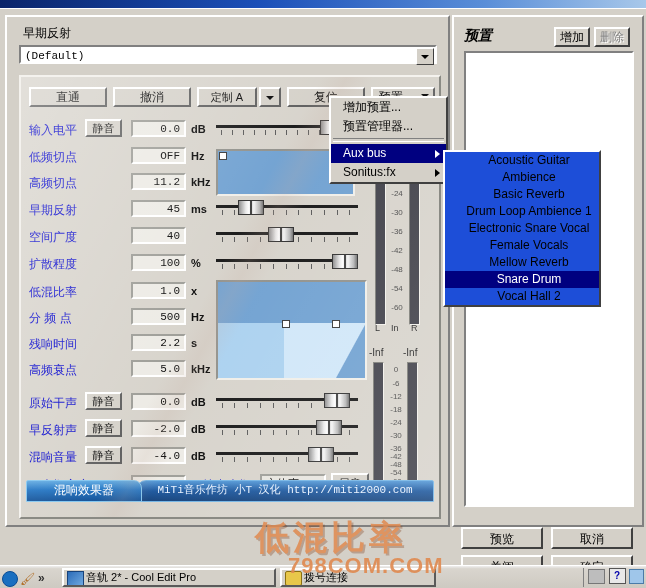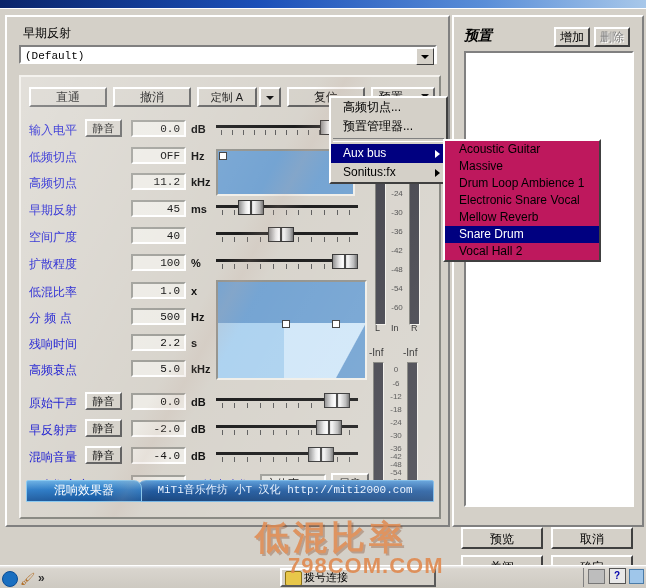--- a/index.html
+++ b/index.html
@@ -174,24 +174,25 @@
     border-color:#ffffff #404040 #404040 #ffffff;
     z-index:40;
   }
   #menu1 .mi{height:19px;line-height:19px;padding-left:12px;font-size:12px;color:#000;position:relative;}
   #menu1 .sep{height:2px;margin:2px 2px;border-top:1px solid #808080;border-bottom:1px solid #fff;}
   #menu1 .mi.sel{background:#000080;color:#fff;}
   #menu1 .mi .sub{position:absolute;right:6px;top:6px;width:0;height:0;
     border-top:4px solid transparent;border-bottom:4px solid transparent;border-left:5px solid #000;}
   #menu1 .mi.sel .sub{border-left-color:#fff;}
   #menu2{
-    position:absolute;left:443px;top:139px;width:154px;
-    background:#be185d;border:2px solid;
+    position:absolute;left:443px;top:150px;width:154px;
+    background:#1d4ed8;border:2px solid;
     border-color:#ffffff #404040 #404040 #ffffff;
     z-index:50;
+    text-align:center;
   }
   #menu2 .mi{height:17px;line-height:17px;padding-left:14px;font-size:12px;color:#000;}
   #menu2 .mi.sel{background:#000080;color:#fff;}
   
   #wm1{
     position:absolute;left:255px;top:515px;font-size:34px;font-weight:bold;
     color:#e08a50;opacity:.85;letter-spacing:4px;
     text-shadow:2px 2px 0 rgba(120,50,10,.35);
     font-family:"DejaVu Sans",sans-serif;
     pointer-events:none;z-index:60;
@@ -509,52 +510,58 @@
   </div>
 
   <div class="bigbtn" style="position:absolute;left:461px;top:518px;width:82px;">预览</div>
   <div class="bigbtn" style="position:absolute;left:551px;top:518px;width:82px;">取消</div>
   <div class="bigbtn" style="position:absolute;left:461px;top:546px;width:82px;">关闭</div>
   <div class="bigbtn" style="position:absolute;left:551px;top:546px;width:82px;">确定</div>
 
 </div>
 
 <div id="menu1">
-  <div class="mi">高频切点...</div>
+  <div class="mi">增加预置...</div>
   <div class="mi">预置管理器...</div>
   <div class="sep"></div>
   <div class="mi sel">
     <span>Aux bus</span>
     <span class="sub"></span>
   </div>
   <div class="mi">
     <span>Sonitus:fx</span>
     <span class="sub"></span>
   </div>
 </div>
 
 <div id="menu2">
   <div class="mi">Acoustic Guitar</div>
-  <div class="mi">Massive</div>
+  <div class="mi">Ambience</div>
+  <div class="mi">Basic Reverb</div>
   <div class="mi">Drum Loop Ambience 1</div>
   <div class="mi">Electronic Snare Vocal</div>
+  <div class="mi">Female Vocals</div>
   <div class="mi">Mellow Reverb</div>
   <div class="mi sel">Snare Drum</div>
   <div class="mi">Vocal Hall 2</div>
 </div>
 
 <div id="wm1">低混比率</div>
 <div id="wm2">798COM.COM</div>
 
 <div id="taskbar">
   <div id="qlaunch">
     <span style="position:absolute;left:0;top:2px;width:14px;height:14px;border-radius:50%;background:#1a6fc0;border:1px solid #0b4c94;"></span>
     <span style="position:absolute;left:18px;top:3px;font-size:12px;color:#b06a20;">🖌</span>
     <span style="position:absolute;left:36px;top:2px;font-size:12px;font-weight:bold;color:#333;">»</span>
   </div>
+  <div class="tbitem" style="left:62px;width:214px;">
+    <span style="position:absolute;left:3px;top:1px;width:15px;height:13px;background:linear-gradient(135deg,#2b6cb8,#6fa8e0);border:1px solid #17427a;"></span>
+    <span>音轨 2* - Cool Edit Pro</span>
+  </div>
   <div class="tbitem" style="left:280px;width:156px;">
     <span style="position:absolute;left:3px;top:1px;width:15px;height:13px;background:#e8c74a;border:1px solid #8a6f12;border-radius:2px;"></span>
     <span>拨号连接</span>
   </div>
   <div id="tray">
     <span style="display:inline-block;width:15px;height:13px;background:#bdbdbd;border:1px solid #777;vertical-align:middle;"></span>
     <span style="display:inline-block;width:15px;height:14px;background:#e8e8e8;border:1px solid #555;color:#0000aa;font-size:10px;font-weight:bold;text-align:center;line-height:13px;vertical-align:middle;">?</span>
     <span style="display:inline-block;width:13px;height:13px;background:#9fc6ea;border:1px solid #4a7ba8;vertical-align:middle;"></span>
   </div>
 </div>

